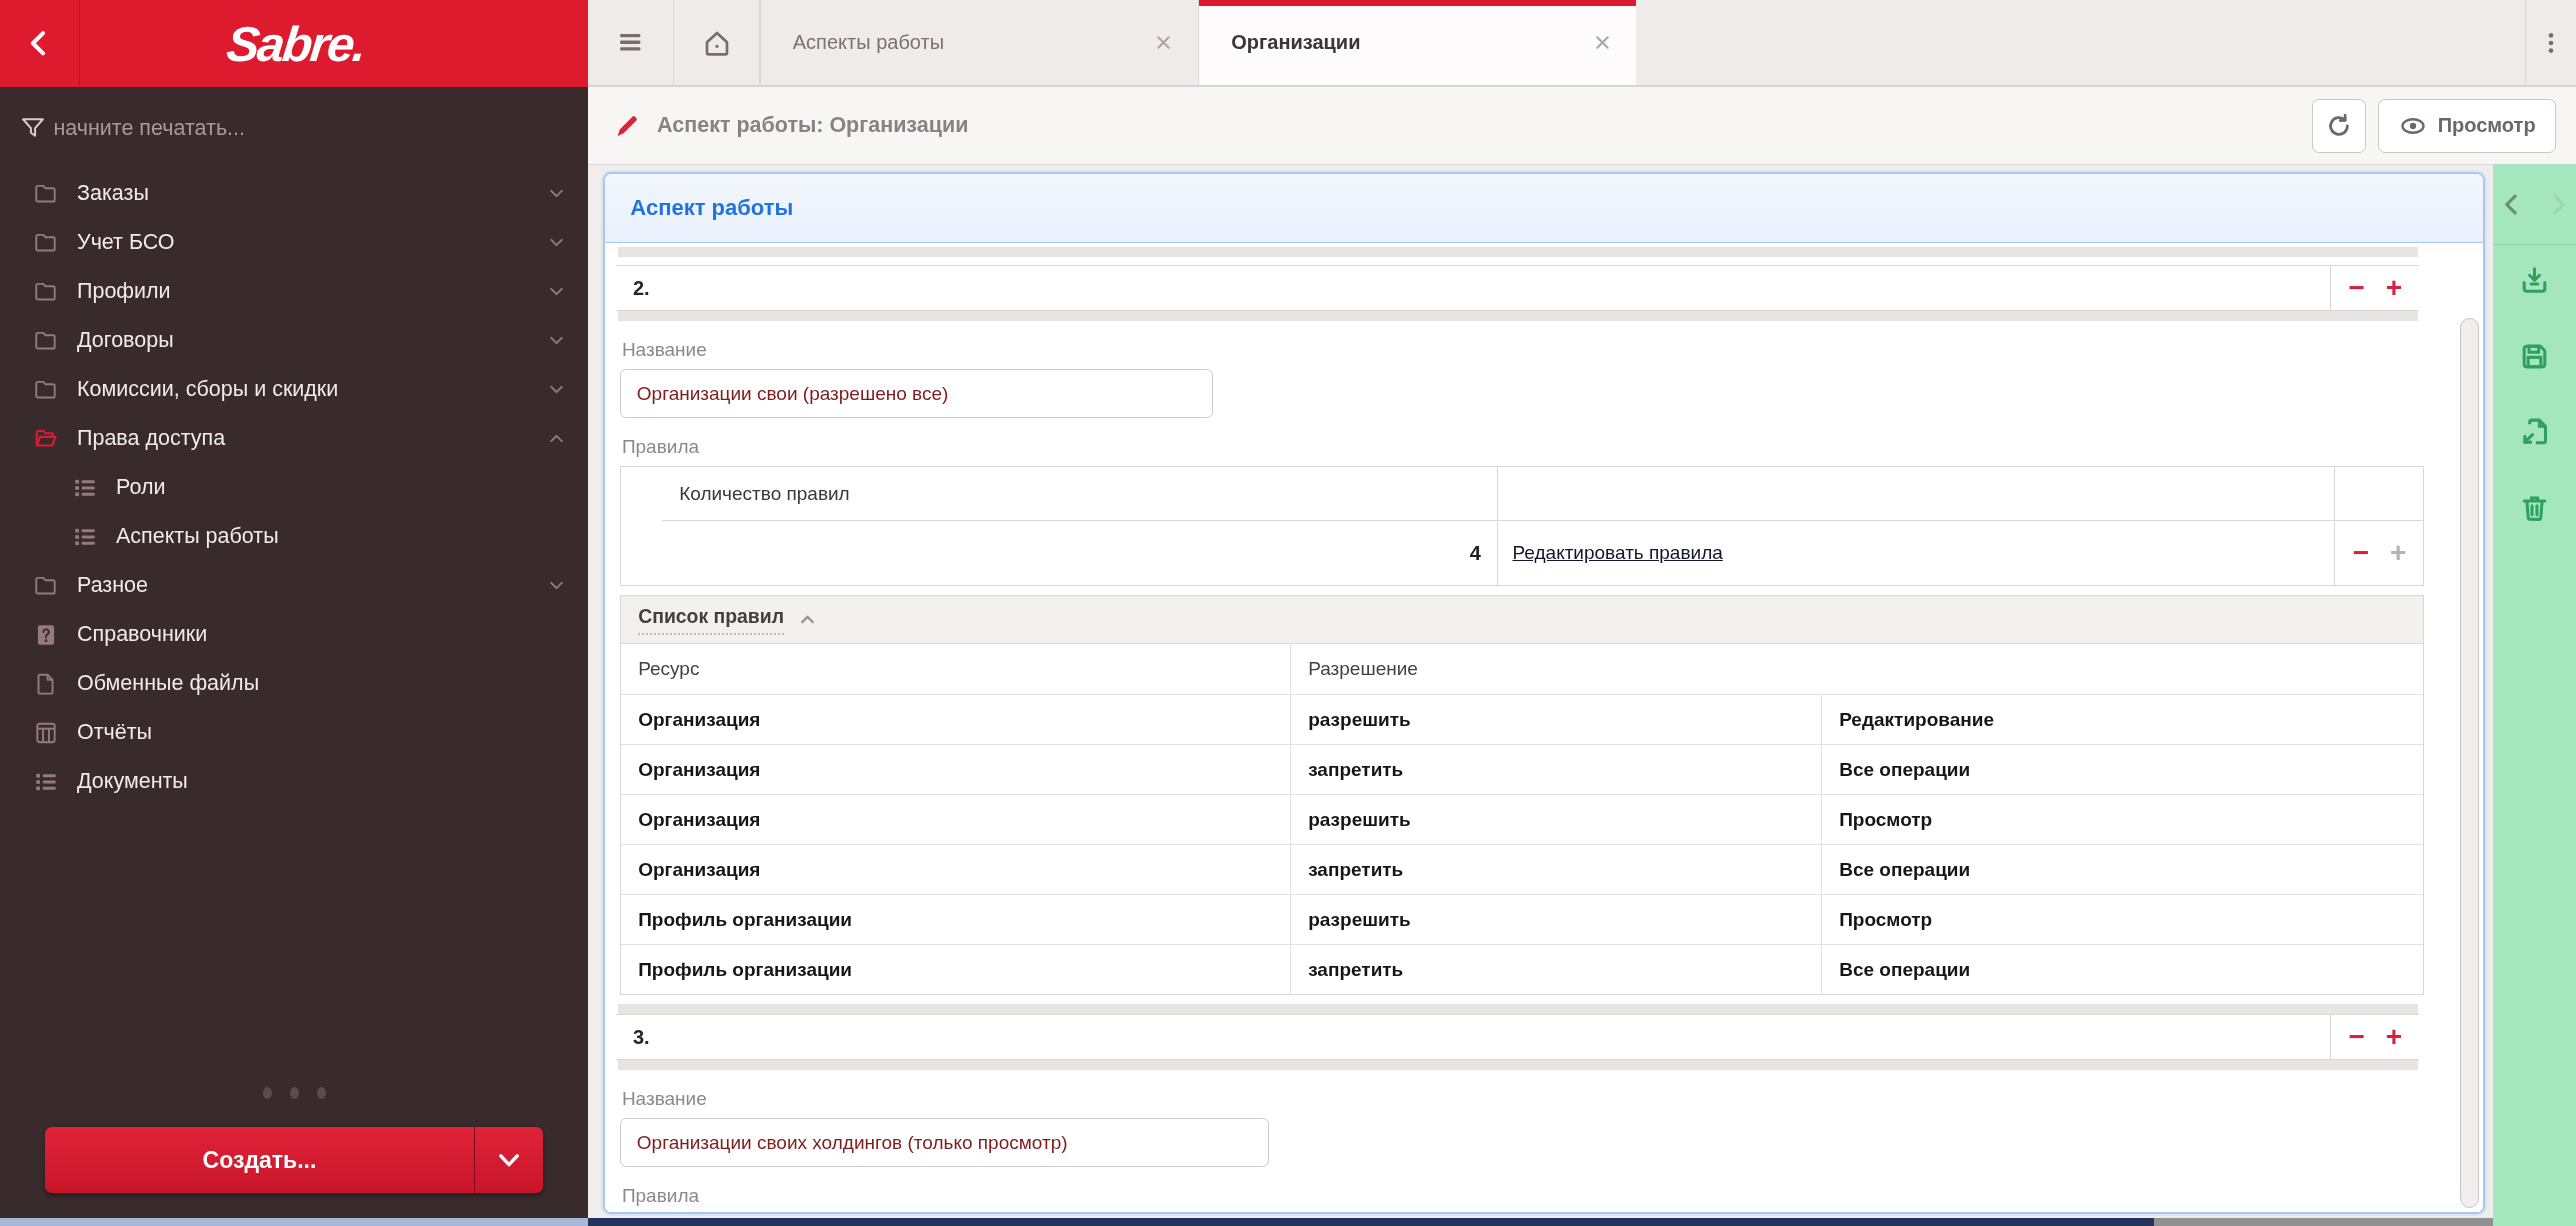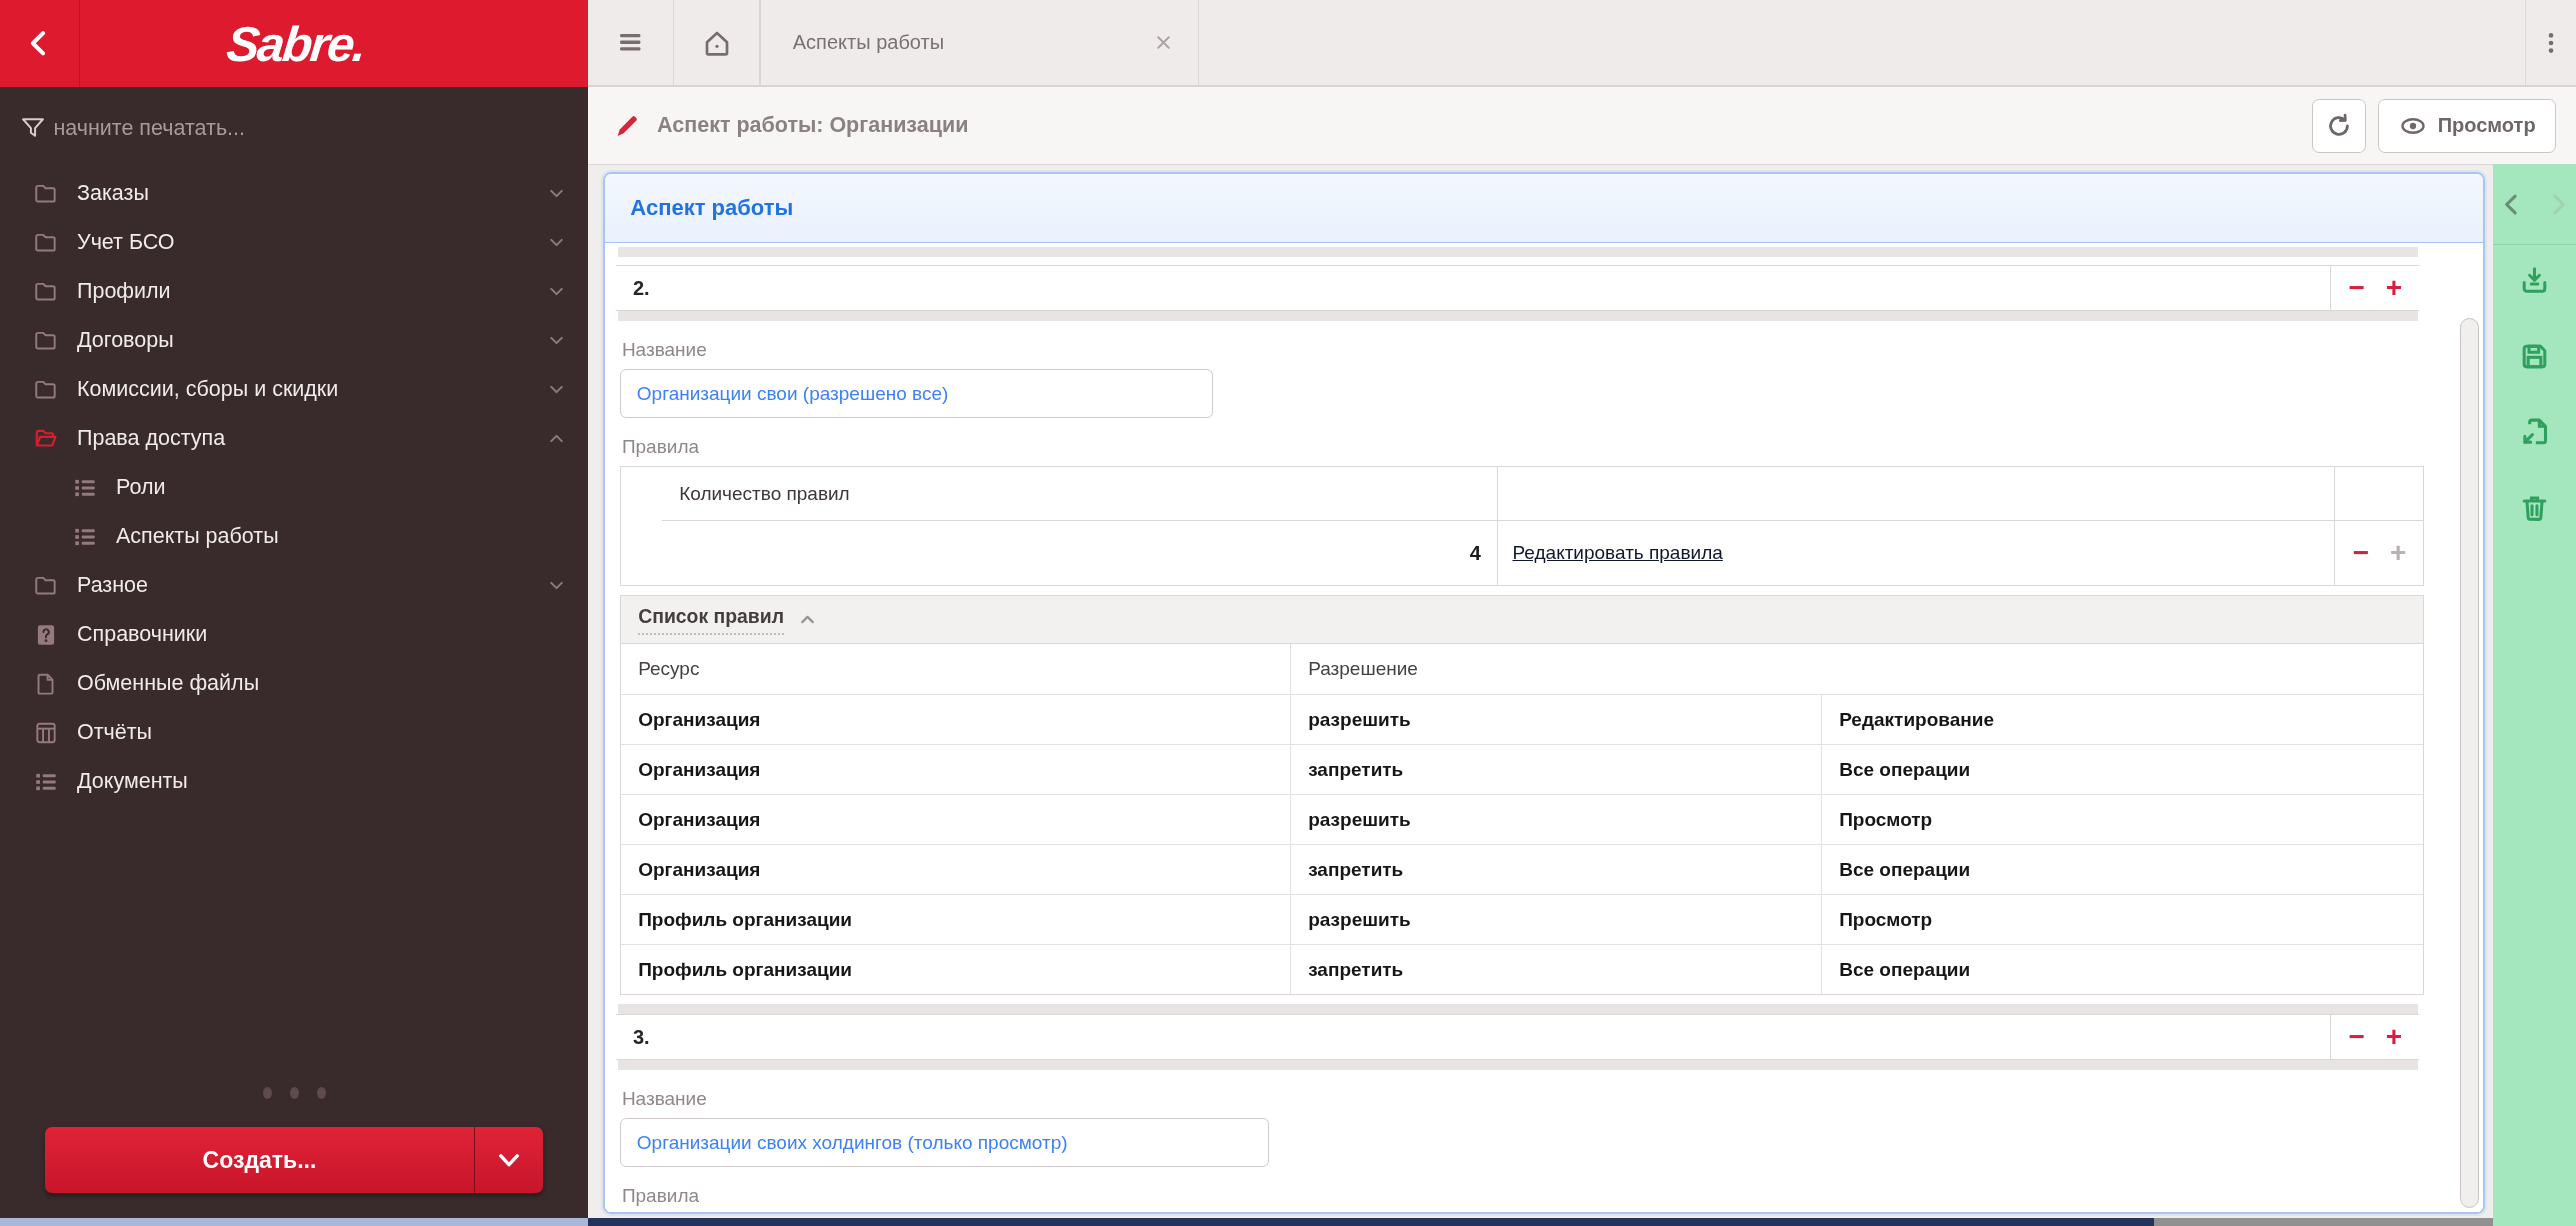--- a/index.html
+++ b/index.html
@@ -65,21 +65,21 @@
   .thick-div { height:9.7px; background:#e9e4e4; margin:0 1.4px; }
   .gap12 { height:8.3px; }
 
   .section-row { height:46px; border-top:1.4px solid #dcd7d7; border-bottom:1.4px solid #dcd7d7; display:flex; align-items:stretch; background:#fff; }
   .sec-num { display:flex; align-items:center; padding-left:16.7px; font-size:20px; font-weight:bold; color:#2b2526; flex:1; }
   .pm-cell { width:89px; border-left:1.4px solid #dcd7d7; display:flex; align-items:center; justify-content:center; gap:21px; }
   .pm { font-size:28px; font-weight:bold; color:#d81f3d; line-height:1; cursor:pointer; }
   .pm.disabled { color:#b9b2b2; cursor:default; }
 
   .field-label { color:#8f8788; font-size:19px; margin:18px 0 0 5.6px; }
-  .text-input { display:block; margin:8.3px 0 0 4.2px; height:49px; border:1.4px solid #cfc9c9; border-radius:6.2px; font-size:19px; color:#3b82f6; padding:0 15.3px; font-family:inherit; background:#fff; outline:none; }
+  .text-input { display:block; margin:8.3px 0 0 4.2px; height:49px; border:1.4px solid #cfc9c9; border-radius:6.2px; font-size:19px; color:#7f1d1d; padding:0 15.3px; font-family:inherit; background:#fff; outline:none; }
   .text-input.w1 { width:593px; }
   .text-input.w2 { width:649px; }
 
   .tableA { margin:8.3px 0 0 4.2px; width:1804px; border:1.4px solid #dcd7d7;padding-left:41px; }
   .tA-row { display:flex; align-items:stretch; }
   .tA-row.hdr { height:53px; }
   .tA-row.val { height:65px; border-top:1.4px solid #dcd7d7; }
   .tA-c1 { width:836px; border-right:1.4px solid #dcd7d7; display:flex; align-items:center; padding:0 16.7px; font-size:19px; color:#3f3637; }
   .tA-row.val .tA-c1 { justify-content:flex-end; font-weight:bold; color:#1d1d1d; font-size:20px; }
   .tA-c2 { flex:1; display:flex; align-items:center; padding-left:14px; }
@@ -358,20 +358,29 @@
       <div class="tab">
         <span class="tab-label">Аспекты работы</span>
         <span class="tab-close">
           <svg viewBox="0 0 24 24">
               <line x1="6" y1="6" x2="18" y2="18" stroke="currentColor" stroke-width="2.2" stroke-linecap="round"></line>
               <line x1="18" y1="6" x2="6" y2="18" stroke="currentColor" stroke-width="2.2" stroke-linecap="round"></line>
             </svg>
         </span>
       </div>
       <div class="tb-sep"></div>
+      <div class="tab active">
+        <span class="tab-label">Организации</span>
+        <span class="tab-close">
+          <svg viewBox="0 0 24 24">
+              <line x1="6" y1="6" x2="18" y2="18" stroke="currentColor" stroke-width="2.2" stroke-linecap="round"></line>
+              <line x1="18" y1="6" x2="6" y2="18" stroke="currentColor" stroke-width="2.2" stroke-linecap="round"></line>
+            </svg>
+        </span>
+      </div>
       <div class="tb-spacer"></div>
       <div class="tb-sep"></div>
       <div class="kebab">
         <span>
           <svg width="28" height="28" viewBox="0 0 24 24" fill="currentColor">
               <circle cx="12" cy="5.5" r="2"></circle>
               <circle cx="12" cy="12" r="2"></circle>
               <circle cx="12" cy="18.5" r="2"></circle>
             </svg>
         </span>

